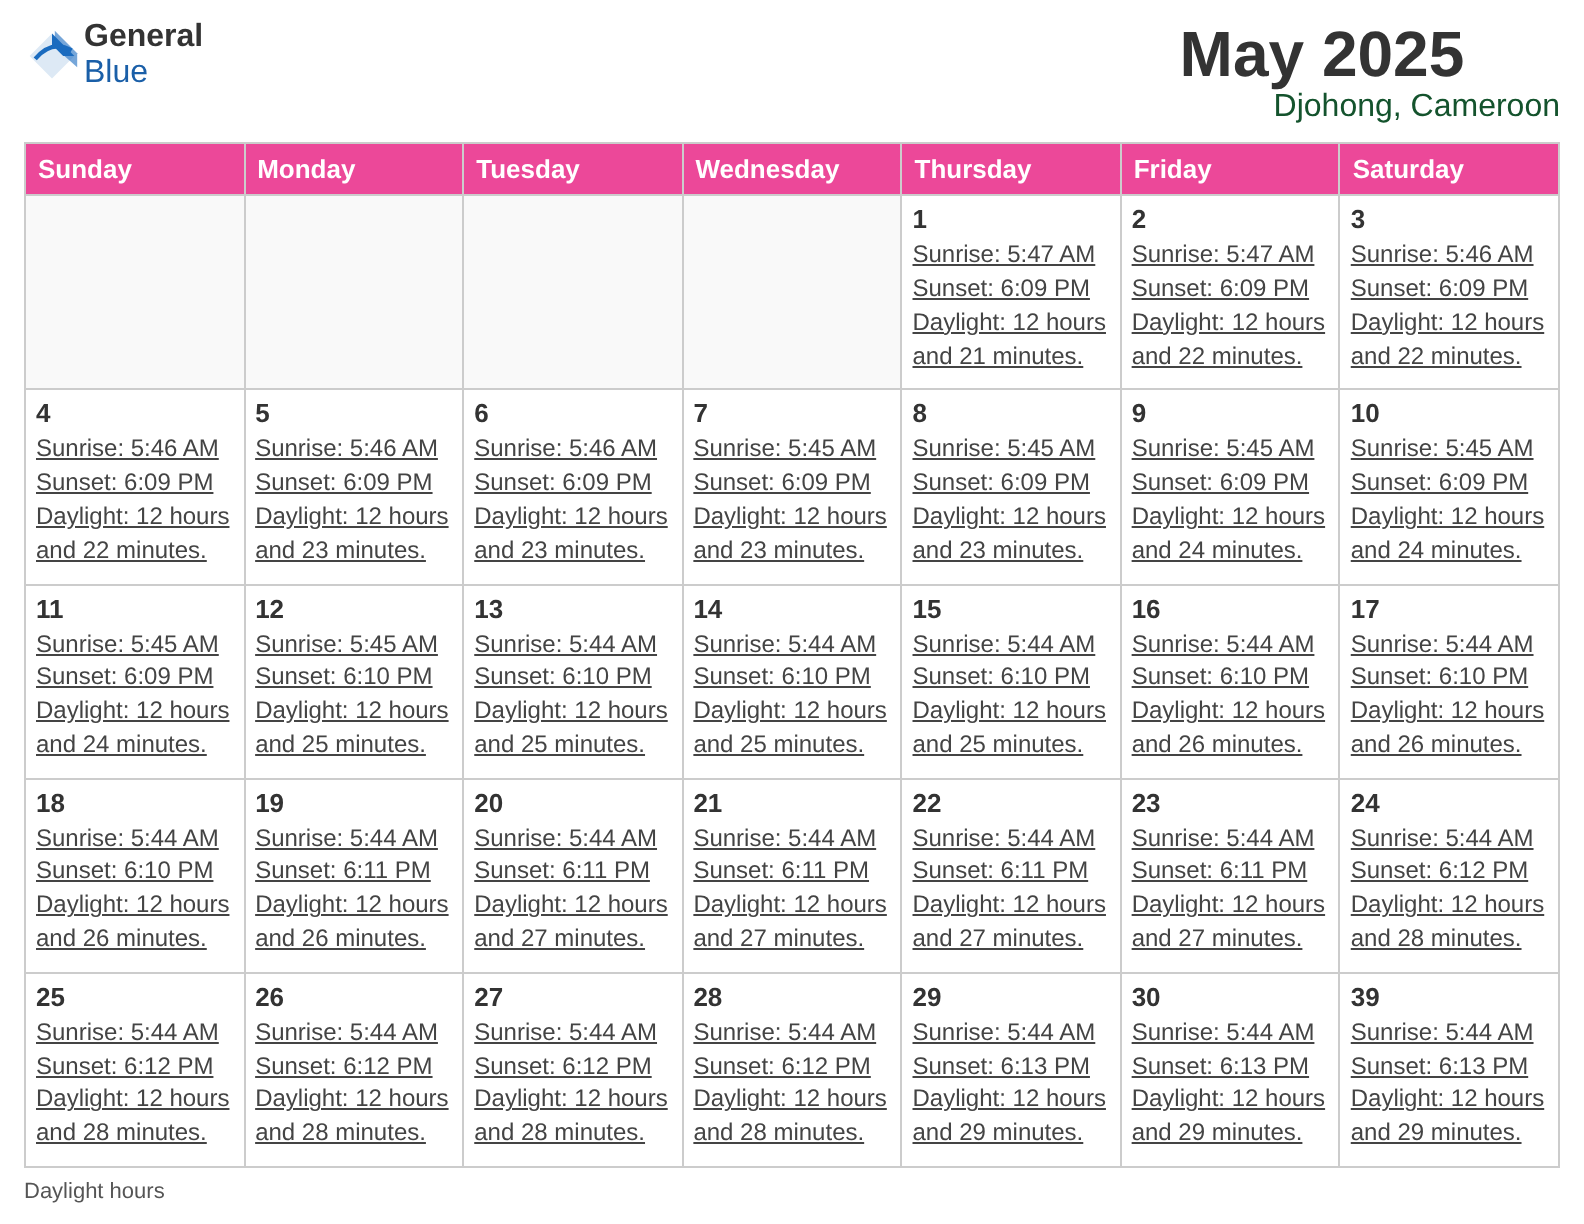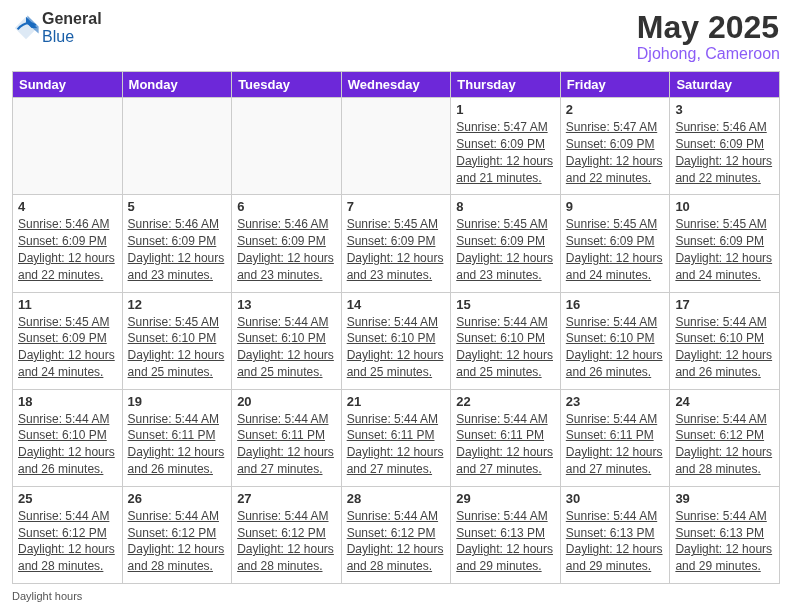--- a/index.html
+++ b/index.html
@@ -50,29 +50,30 @@
     .title-block {
     }
     .calendar-title {
       font-size: 32px;
       font-weight: bold;
       color: #333;
       line-height: 1.1;
     }
     .calendar-subtitle {
       font-size: 16px;
-      color: #8b5cf6;
+      color: #14532d;
+      margin-left: 47px;
     }
     .calendar-table {
       width: 100%;
       border-collapse: collapse;
       flex: 1;
     }
     .calendar-table th {
-      background-color: #6d28d9;
+      background-color: #ec4899;
       color: white;
       text-align: left;
       padding: 5px 6px;
       font-size: 13px;
       font-weight: bold;
       border: 1px solid #ccc;
     }
     .calendar-table td {
       border: 1px solid #ccc;
       vertical-align: top;

